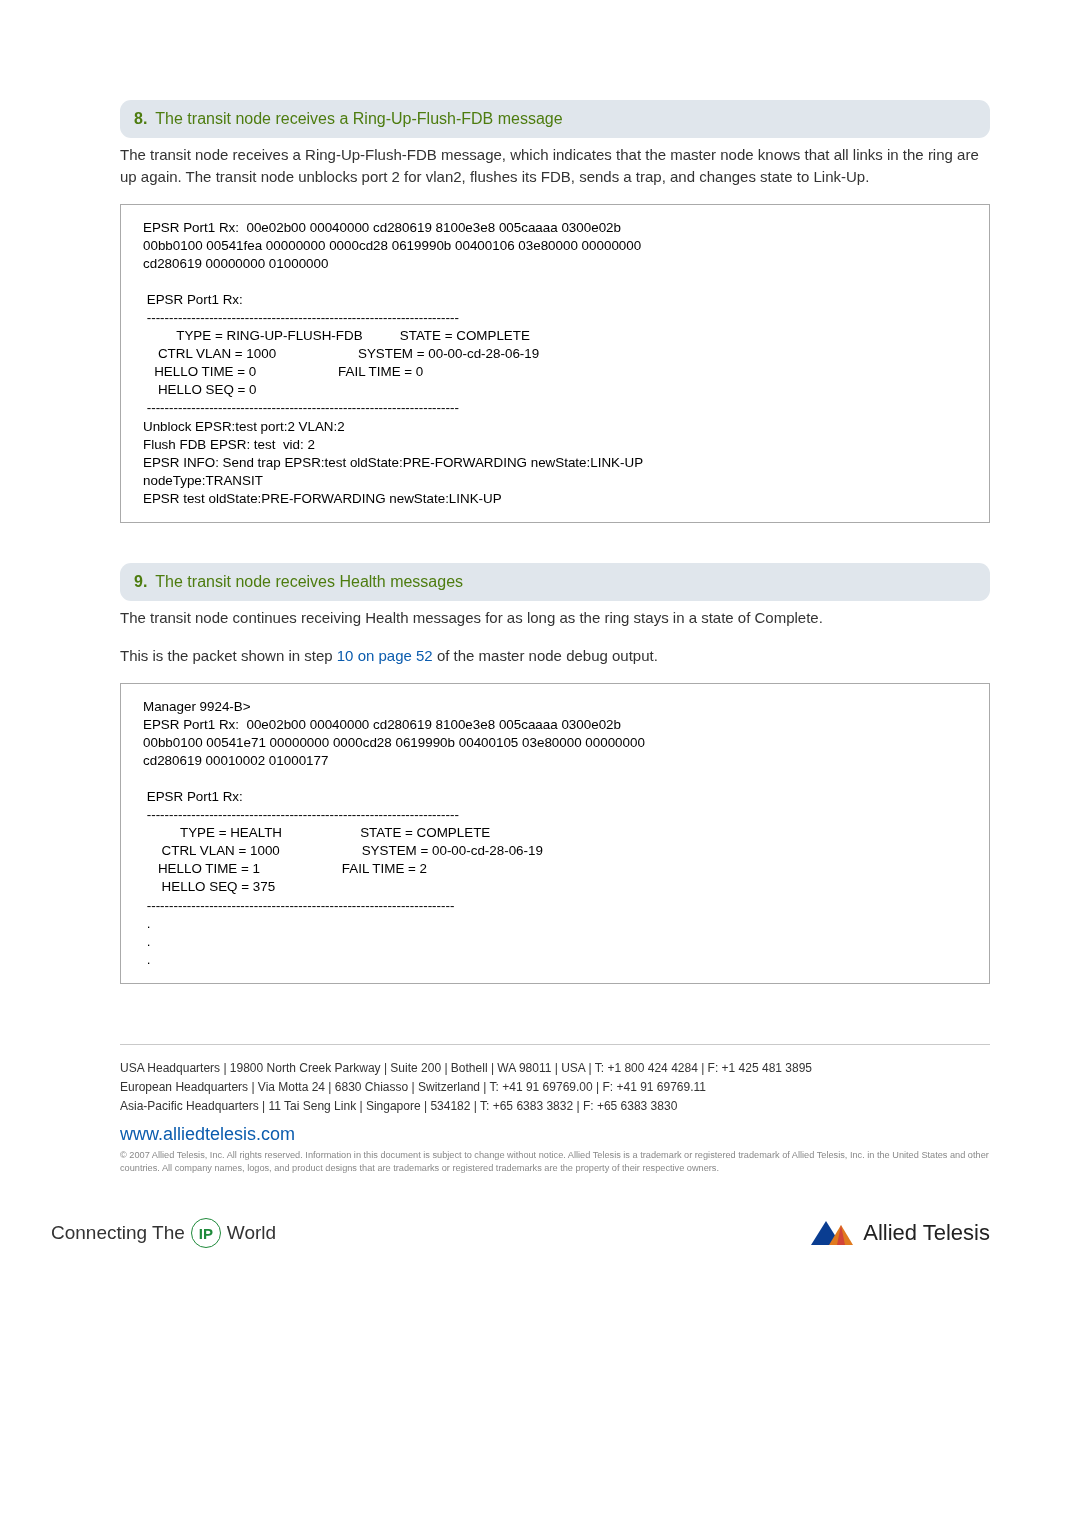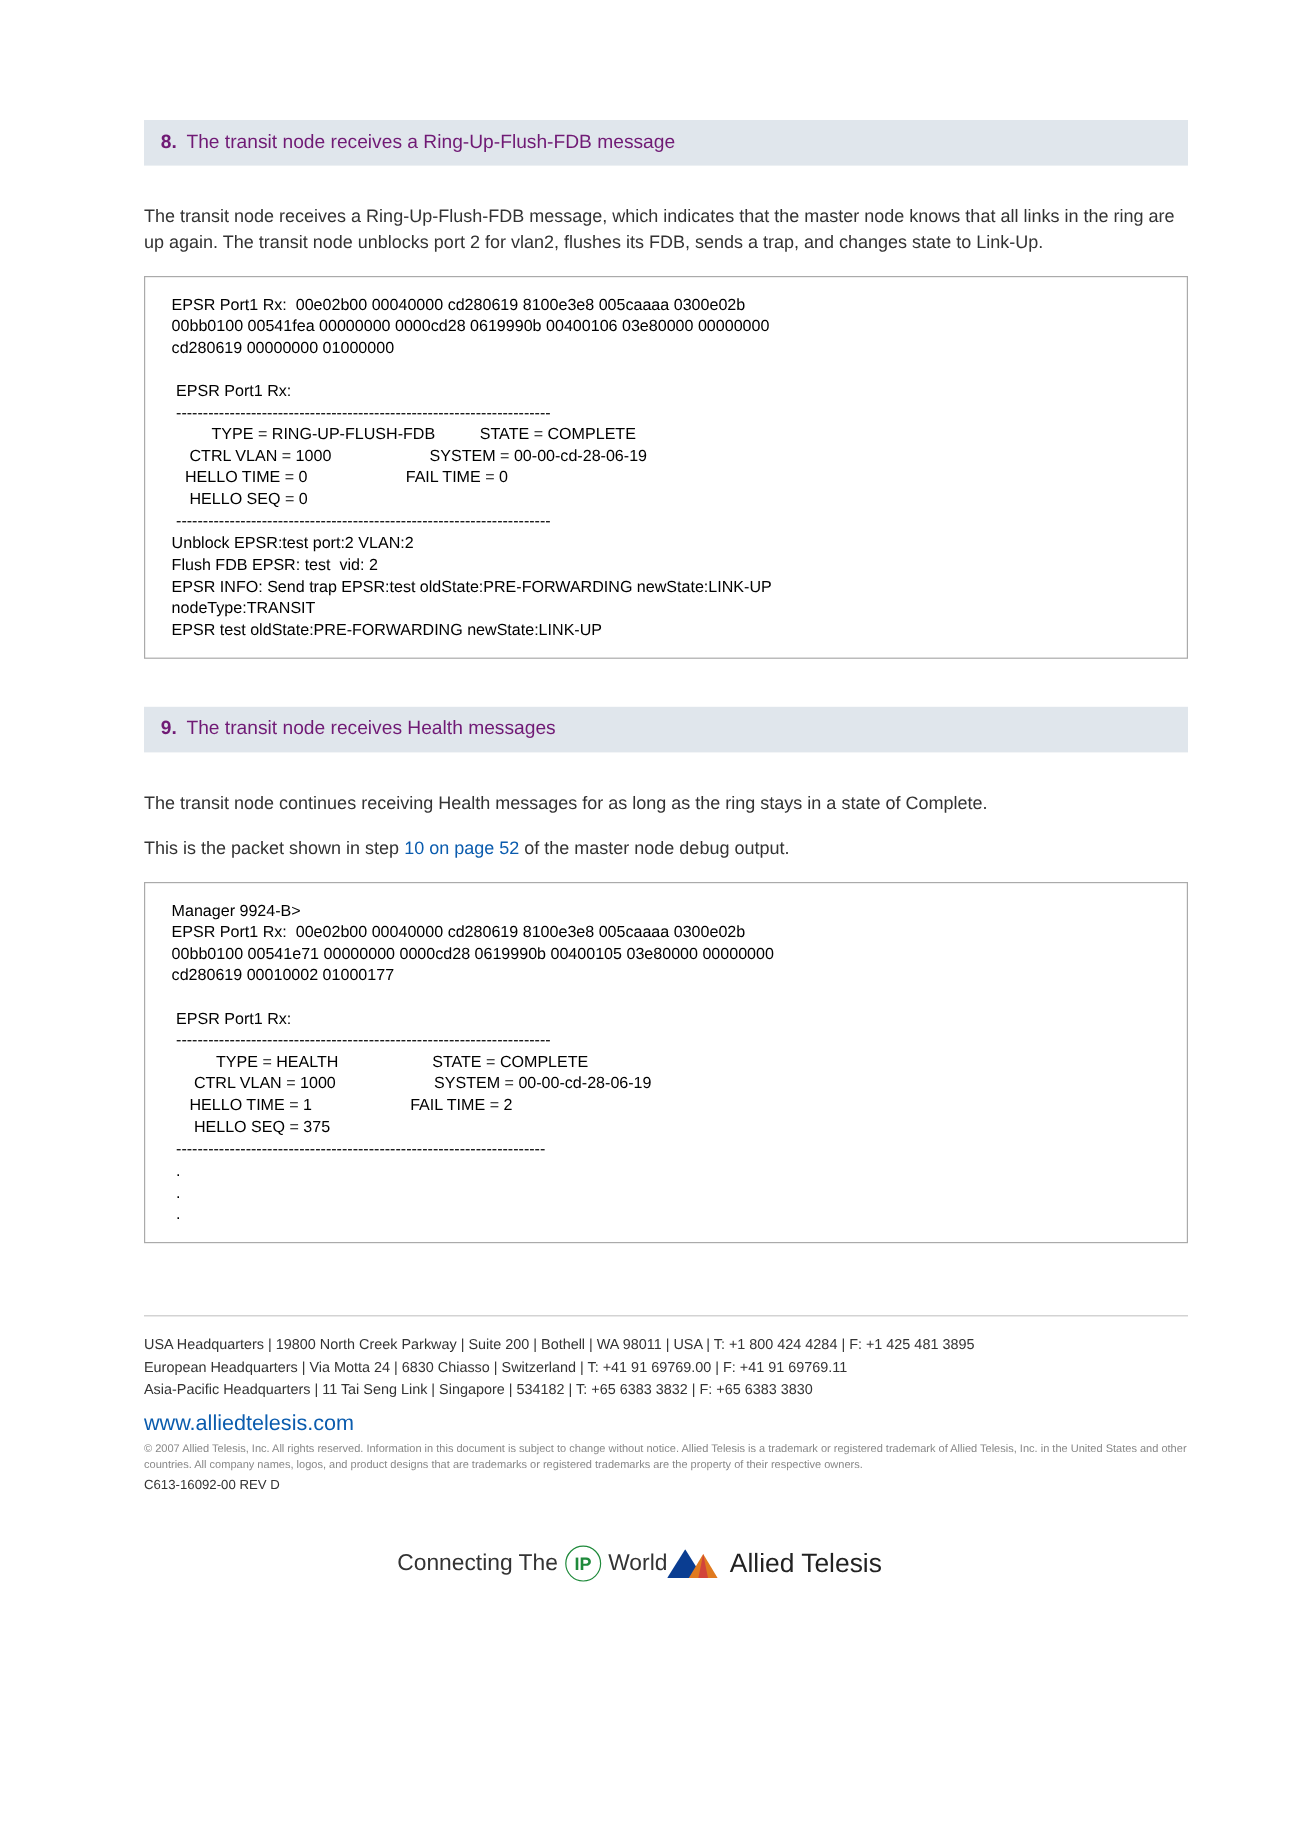--- a/index.html
+++ b/index.html
@@ -10,22 +10,23 @@
     color: #333333;
     width: 1080px;
   }
   .page {
     padding: 100px 90px 30px 120px;
   }
   .step-header {
     background: #e0e6ec;
     padding: 10px 14px;
     font-size: 16px;
-    color: #701a75;
-    margin-bottom: 32px;
+    color: #4d7c0f;
+    margin-bottom: 6px;
+    border-radius: 11px;
   }
   .step-header .num {
     font-weight: bold;
     margin-right: 8px;
   }
   .paragraph {
     font-size: 15px;
     line-height: 1.45;
     color: #333;
     margin-bottom: 16px;
@@ -64,23 +65,23 @@
     color: #888;
     line-height: 1.35;
   }
   .revcode {
     font-size: 11px;
     color: #333;
     margin-top: 6px;
   }
   .bottom-bar {
     display: flex;
-    justify-content: center;
+    justify-content: space-between;
     align-items: center;
-    padding: 14px 90px 30px 76px;
+    padding: 14px 90px 30px 51px;
   }
   .connecting {
     font-size: 19px;
     color: #333;
     display: flex;
     align-items: center;
   }
   .ip-circle {
     display: inline-flex;
     align-items: center;
@@ -161,21 +162,20 @@
   <div class="footer-sep"></div>
 
   <div class="footer-addr">
     <div>USA Headquarters | 19800 North Creek Parkway | Suite 200 | Bothell | WA 98011 | USA | T: +1 800 424 4284 | F: +1 425 481 3895</div>
     <div>European Headquarters | Via Motta 24 | 6830 Chiasso | Switzerland | T: +41 91 69769.00 | F: +41 91 69769.11</div>
     <div>Asia-Pacific Headquarters | 11 Tai Seng Link | Singapore | 534182 | T: +65 6383 3832 | F: +65 6383 3830</div>
     <span class="footer-link">www.alliedtelesis.com</span>
   </div>
 
   <div class="disclaimer">© 2007 Allied Telesis, Inc. All rights reserved. Information in this document is subject to change without notice. Allied Telesis is a trademark or registered trademark of Allied Telesis, Inc. in the United States and other countries. All company names, logos, and product designs that are trademarks or registered trademarks are the property of their respective owners.</div>
-  <div class="revcode">C613-16092-00 REV D</div>
 </div>
 
 <div class="bottom-bar">
   <div class="connecting">
     <span>Connecting The</span>
     <span class="ip-circle">IP</span>
     <span>World</span>
   </div>
   <div class="at-logo">
     <svg width="46" height="24" viewBox="0 0 46 24">

